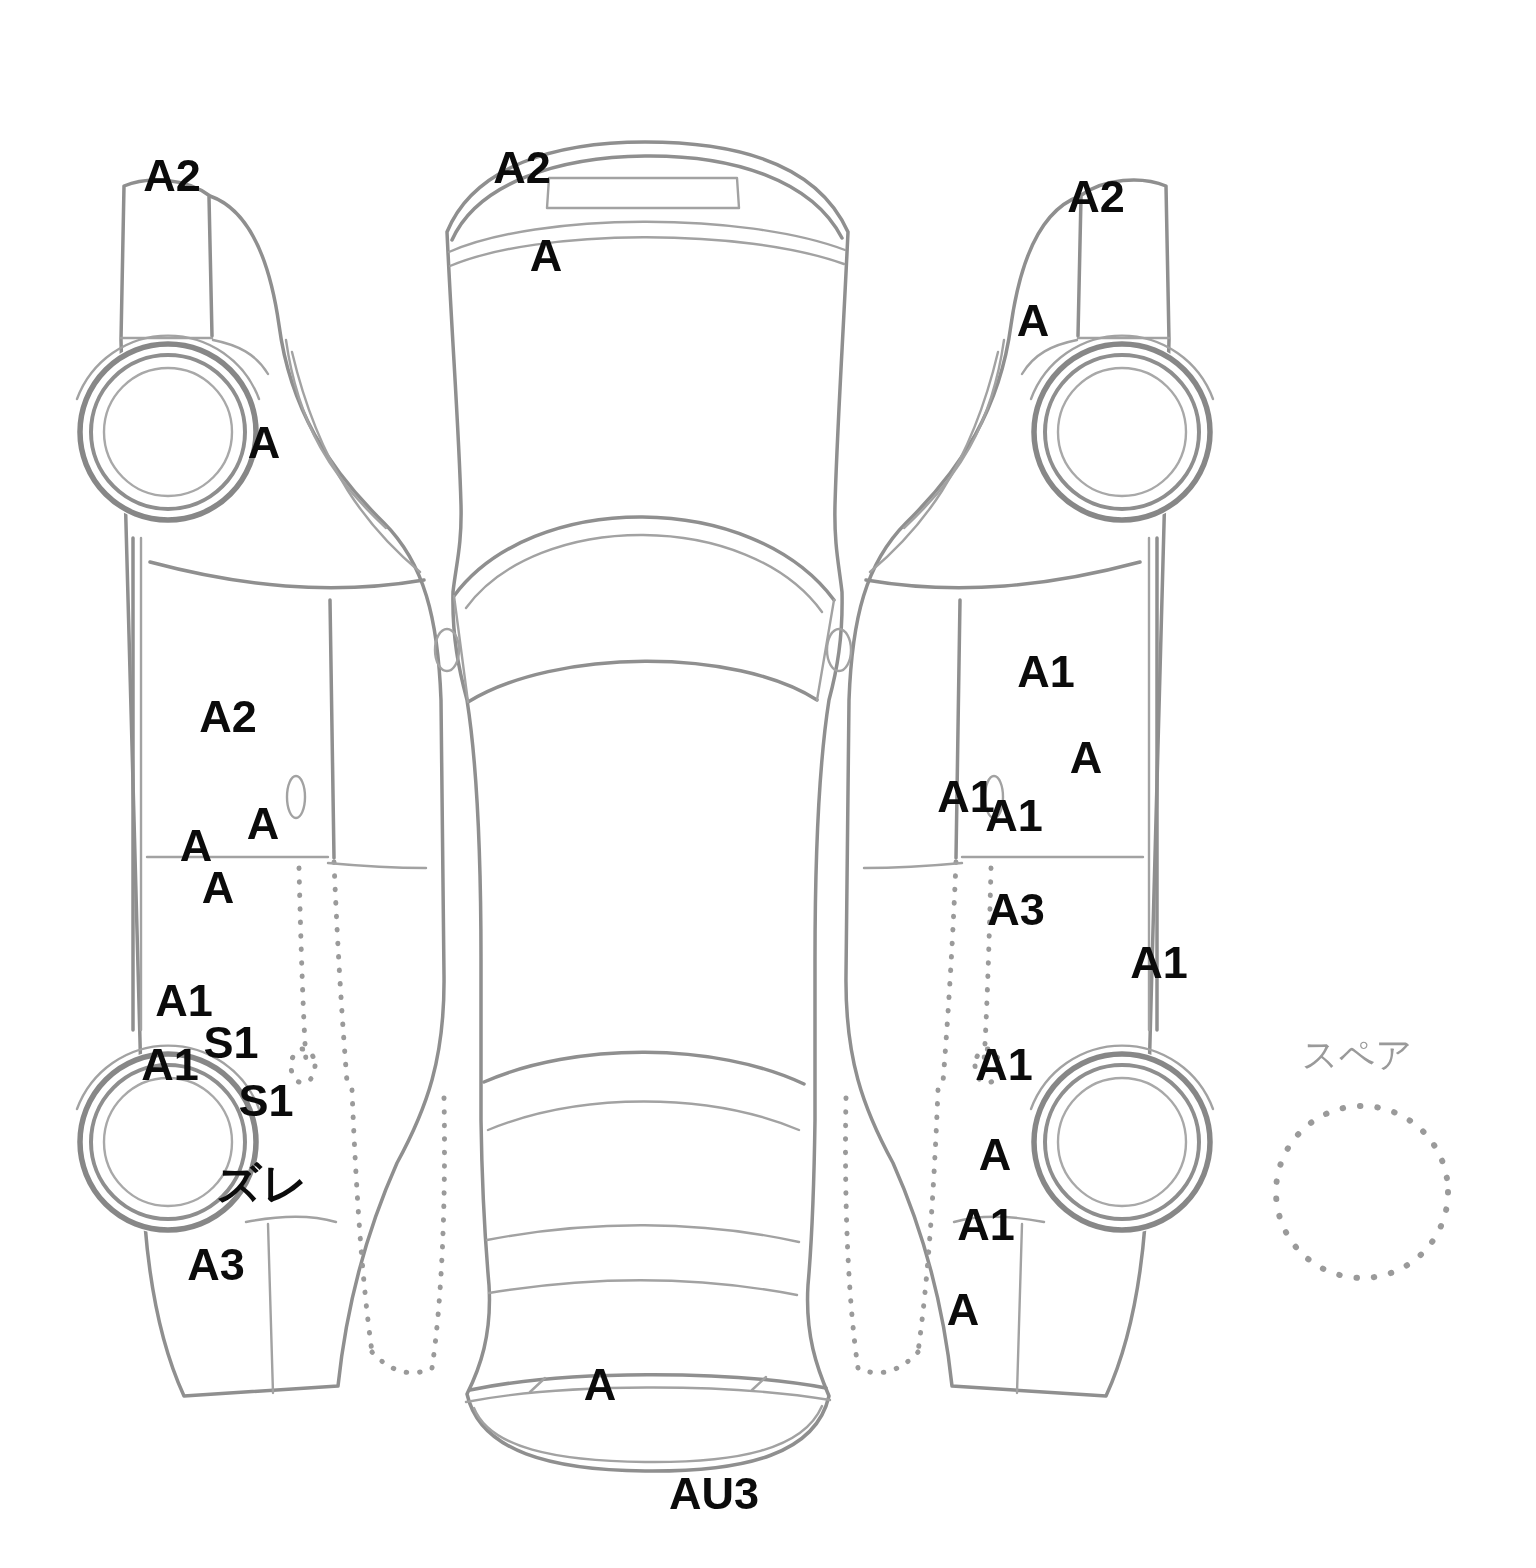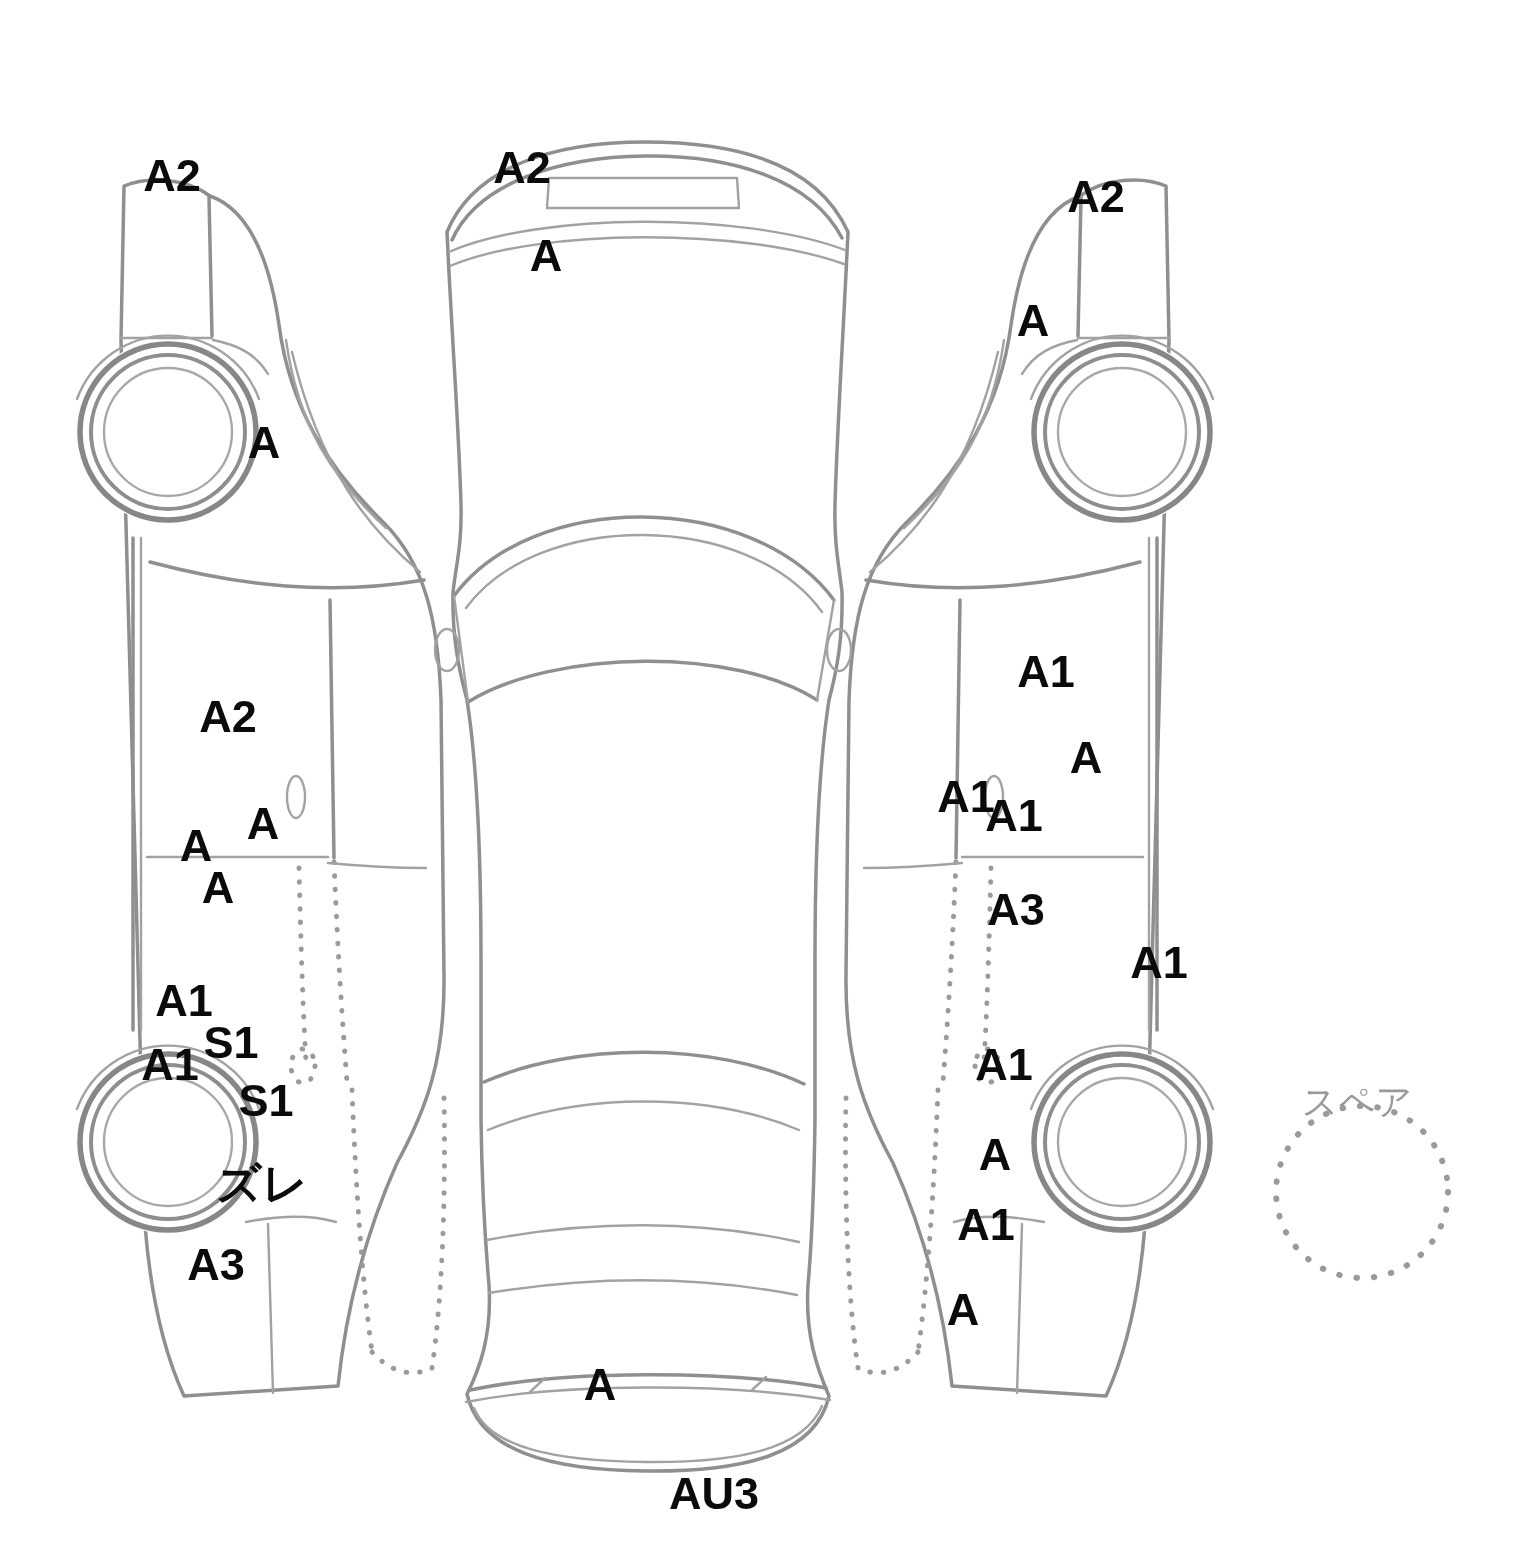--- a/index.html
+++ b/index.html
@@ -161,16 +161,16 @@
       <div class="dmg-label" style="left: 1046px; top: 671px;">A1</div>
       <div class="dmg-label" style="left: 1086px; top: 757px;">A</div>
       <div class="dmg-label" style="left: 966px; top: 796px;">A1</div>
       <div class="dmg-label" style="left: 1014px; top: 815px;">A1</div>
       <div class="dmg-label" style="left: 1016px; top: 909px;">A3</div>
       <div class="dmg-label" style="left: 1159px; top: 962px;">A1</div>
       <div class="dmg-label" style="left: 1004px; top: 1064px;">A1</div>
       <div class="dmg-label" style="left: 995px; top: 1154px;">A</div>
       <div class="dmg-label" style="left: 986px; top: 1224px;">A1</div>
       <div class="dmg-label" style="left: 963px; top: 1309px;">A</div>
-      <div class="dmg-label muted" style="left: 1357px; top: 1055px; margin-top: 47px;">スペア</div>
+      <div class="dmg-label muted" style="left: 1357px; top: 1055px;">スペア</div>
     </div>
 
 </div>
 
 </body></html>

